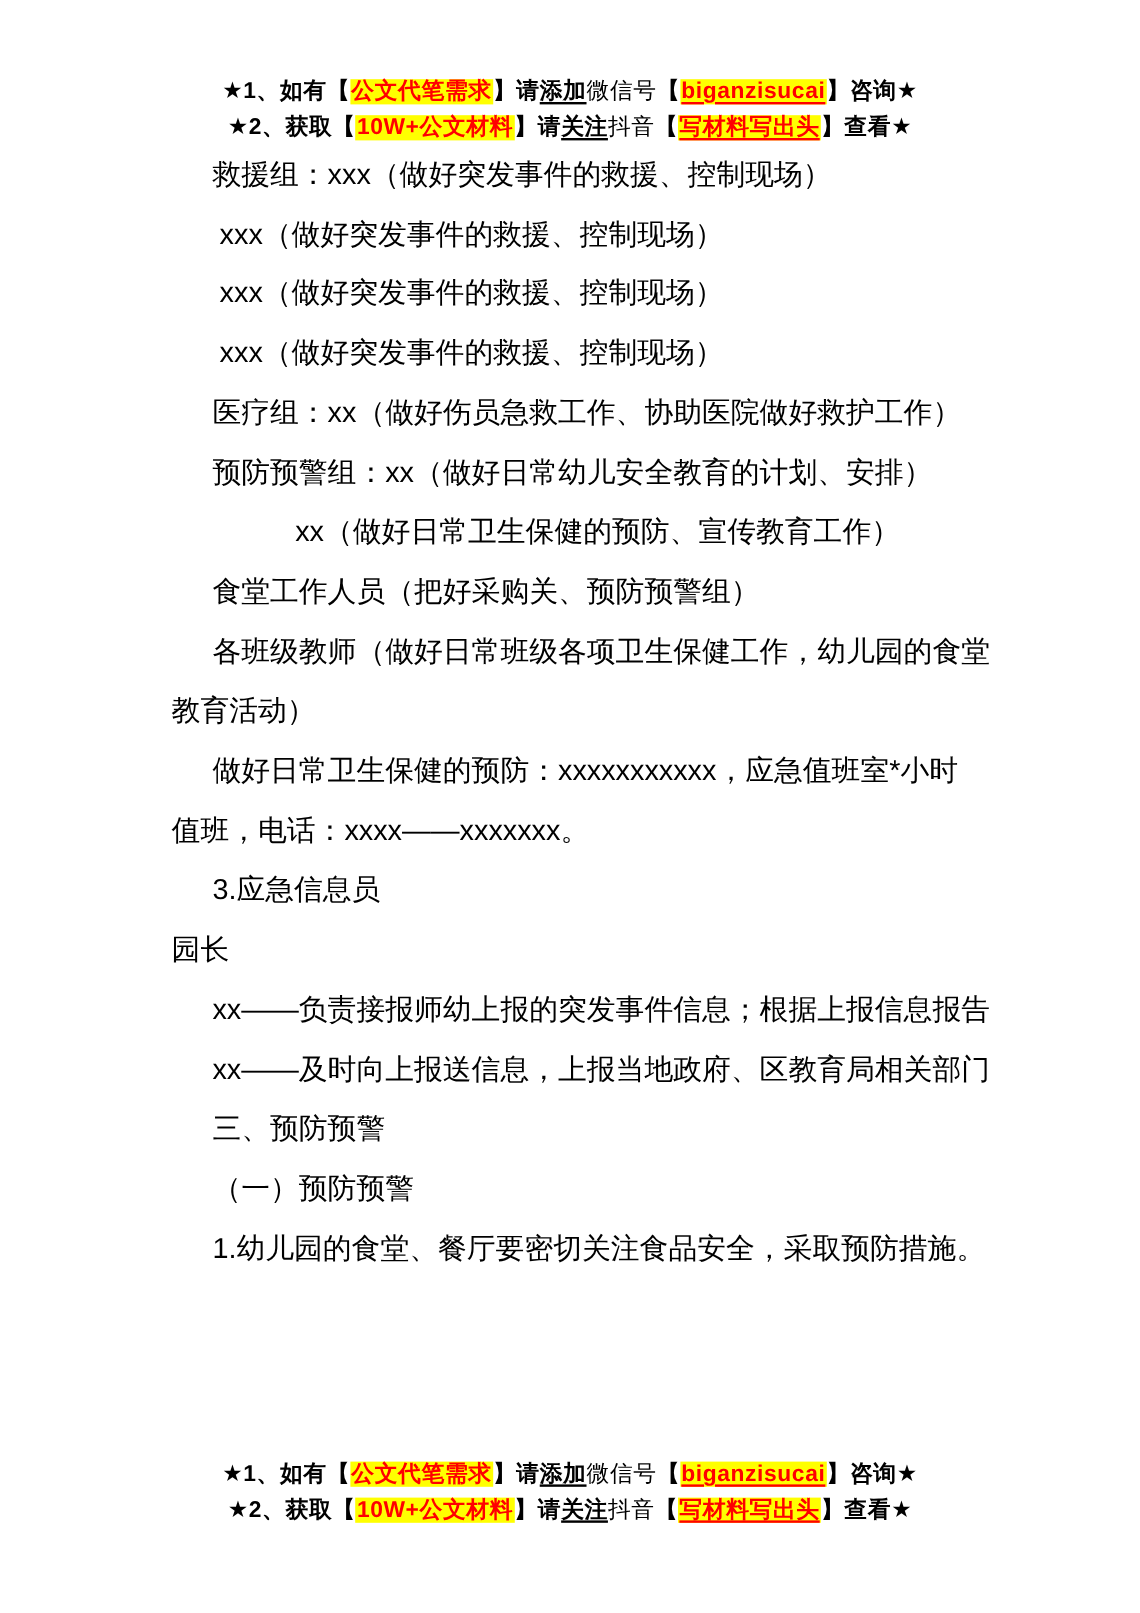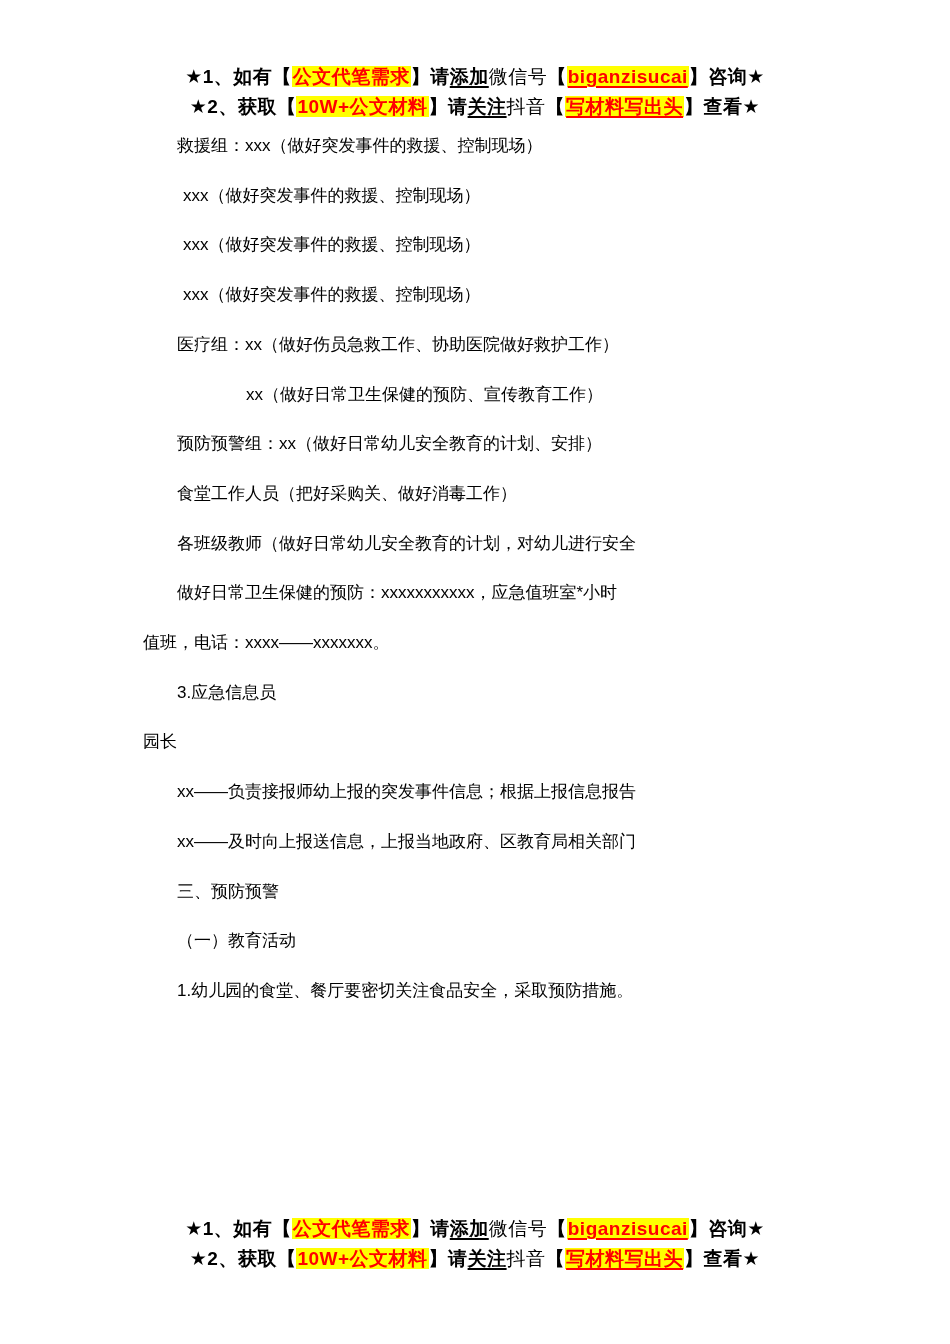--- a/index.html
+++ b/index.html
@@ -56,21 +56,21 @@
     text-decoration-thickness: 2px;
     text-underline-offset: 3px;
     padding: 0 1px;
   }
   
   .doc-body {
     position: absolute;
     left: 143px;
     top: 121px;
     width: 675px;
-    font-size: 17px;
+    font-size: 24px;
     line-height: 49.7px;
     color: #000;
   }
   .doc-line { white-space: nowrap; }
   .indent-0 { margin-left: 0; }
   .indent-1 { margin-left: 34px; }
   .indent-2 { margin-left: 40px; }
   .indent-3 { margin-left: 103px; }
 </style>
 </head>
@@ -82,32 +82,33 @@
       <div class="ad-line"><span class="seg-bold">★1、如有【</span><span class="seg-red-hl">公文代笔需求</span><span class="seg-bold">】请</span><span class="seg-bold-underline">添加</span><span class="seg-regular">微信号</span><span class="seg-bold">【</span><span class="seg-red-hl-underline">biganzisucai</span><span class="seg-bold">】咨询★</span></div>
       <div class="ad-line"><span class="seg-bold">★2、获取【</span><span class="seg-red-hl">10W+公文材料</span><span class="seg-bold">】请</span><span class="seg-bold-underline">关注</span><span class="seg-regular">抖音</span><span class="seg-bold">【</span><span class="seg-red-hl-underline">写材料写出头</span><span class="seg-bold">】查看★</span></div>
     </div>
 
   <div class="doc-body">
       <div class="doc-line indent-1">救援组：xxx（做好突发事件的救援、控制现场）</div>
       <div class="doc-line indent-2">xxx（做好突发事件的救援、控制现场）</div>
       <div class="doc-line indent-2">xxx（做好突发事件的救援、控制现场）</div>
       <div class="doc-line indent-2">xxx（做好突发事件的救援、控制现场）</div>
       <div class="doc-line indent-1">医疗组：xx（做好伤员急救工作、协助医院做好救护工作）</div>
+      <div class="doc-line indent-1">预防预警组：xx（做好日常幼儿安全教育的计划、安排）</div>
       <div class="doc-line indent-3">xx（做好日常卫生保健的预防、宣传教育工作）</div>
-      <div class="doc-line indent-1">预防预警组：xx（做好日常幼儿安全教育的计划、安排）</div>
-      <div class="doc-line indent-1">食堂工作人员（把好采购关、做好消毒工作）</div>
-      <div class="doc-line indent-1">各班级教师（做好日常幼儿安全教育的计划，对幼儿进行安全</div>
+      <div class="doc-line indent-1">食堂工作人员（把好采购关、预防预警组）</div>
+      <div class="doc-line indent-1">各班级教师（做好日常班级各项卫生保健工作，幼儿园的食堂</div>
+      <div class="doc-line indent-0">教育活动）</div>
       <div class="doc-line indent-1">做好日常卫生保健的预防：xxxxxxxxxxx，应急值班室*小时</div>
       <div class="doc-line indent-0">值班，电话：xxxx——xxxxxxx。</div>
       <div class="doc-line indent-1">3.应急信息员</div>
       <div class="doc-line indent-0">园长</div>
       <div class="doc-line indent-1">xx——负责接报师幼上报的突发事件信息；根据上报信息报告</div>
       <div class="doc-line indent-1">xx——及时向上报送信息，上报当地政府、区教育局相关部门</div>
       <div class="doc-line indent-1">三、预防预警</div>
-      <div class="doc-line indent-1">（一）教育活动</div>
+      <div class="doc-line indent-1">（一）预防预警</div>
       <div class="doc-line indent-1">1.幼儿园的食堂、餐厅要密切关注食品安全，采取预防措施。</div>
     </div>
 
   <div class="ad ad-footer">
       <div class="ad-line"><span class="seg-bold">★1、如有【</span><span class="seg-red-hl">公文代笔需求</span><span class="seg-bold">】请</span><span class="seg-bold-underline">添加</span><span class="seg-regular">微信号</span><span class="seg-bold">【</span><span class="seg-red-hl-underline">biganzisucai</span><span class="seg-bold">】咨询★</span></div>
       <div class="ad-line"><span class="seg-bold">★2、获取【</span><span class="seg-red-hl">10W+公文材料</span><span class="seg-bold">】请</span><span class="seg-bold-underline">关注</span><span class="seg-regular">抖音</span><span class="seg-bold">【</span><span class="seg-red-hl-underline">写材料写出头</span><span class="seg-bold">】查看★</span></div>
     </div>
 
 </div>
 

